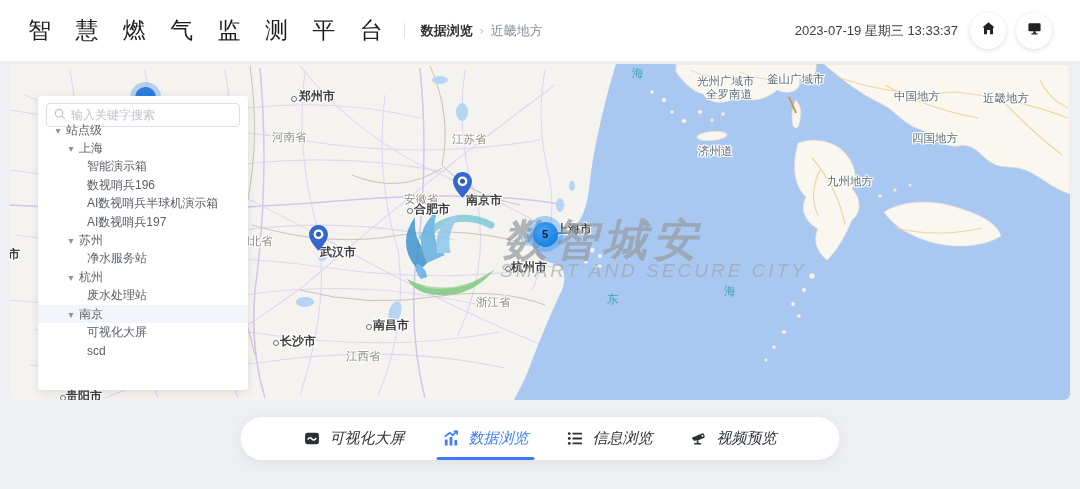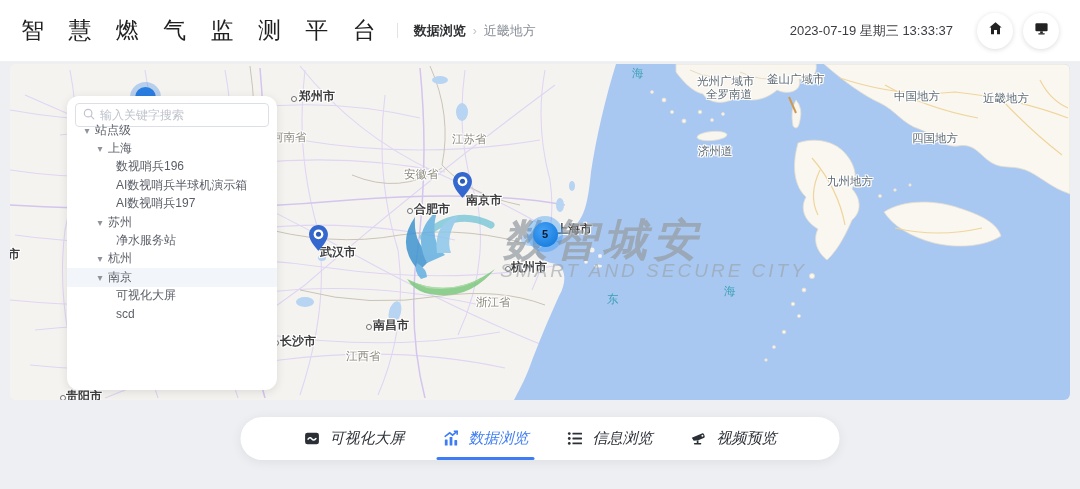--- a/index.html
+++ b/index.html
@@ -1,29 +1,29 @@
 <!DOCTYPE html>
 <html><head>
 <meta charset="utf-8">
 <style>
   * { margin:0; padding:0; box-sizing:border-box; }
   html,body { width:1080px; height:489px; overflow:hidden;
     font-family:"Liberation Sans","DejaVu Sans",sans-serif; background:#edeff2; }
 
   
   .header { position:absolute; left:0; top:0; width:1080px; height:62px;
-    background:#fff; display:flex; align-items:center; padding:0 21px;
+    background:#fff; display:flex; align-items:center; padding:0 28px;
     border-bottom:1px solid #f0f0f0; z-index:20; }
   .app-title { font-size:23px; color:#1f1f1f; font-weight:500; letter-spacing:9px; white-space:nowrap; }
   .hdr-divider { width:1px; height:15px; background:#e3e3e3; margin:0 16px 0 12px; }
   .crumb-root { font-size:13px; font-weight:bold; color:#303133; cursor:pointer; }
   .crumb-sep { font-size:12px; color:#c0c4cc; margin:0 7px; }
   .crumb-page { font-size:13px; color:#8a8f99; cursor:pointer; }
   .hdr-right { margin-left:auto; display:flex; align-items:center; }
-  .datetime { font-size:13px; color:#3c3c43; margin-right:14px; }
+  .datetime { font-size:13px; color:#3c3c43; margin-right:2px; }
   .circle-btn { width:36px; height:36px; border-radius:50%; background:#fff;
     box-shadow:0 1px 5px rgba(0,0,0,0.14); display:flex; align-items:center;
     justify-content:center; margin-left:10px; cursor:pointer; }
 
   
   .map { position:absolute; left:10px; top:64px; width:1060px; height:336px;
     border-radius:6px; overflow:hidden; background:#f5f3ef; z-index:1; }
   .map svg.basemap { position:absolute; left:0; top:0; z-index:0; }
 
   .m-label { position:absolute; white-space:nowrap; font-size:12px; font-weight:bold;
@@ -49,22 +49,22 @@
   .wm-title { position:absolute; left:493px; top:147px; z-index:4;
     font-size:44px; font-weight:bold; letter-spacing:6px;
     color:rgba(148,155,162,0.72); font-style:italic; white-space:nowrap;font-family:Liberation Serif, serif; }
   .wm-sub { position:absolute; left:490px; top:196px; z-index:4;
     font-size:19px; font-style:italic; letter-spacing:3px;
     color:rgba(155,161,167,0.62); white-space:nowrap; }
   .wm-logo { position:absolute; left:383px; top:129px; z-index:2; opacity:0.85; }
 
   
   .sidebar { position:absolute; left:28px; top:32px; width:210px; height:294px;
-    background:#fff; border-radius:12px; box-shadow:0 2px 10px rgba(0,0,0,0.10);
-    z-index:6;margin-left:29px; }
+    background:#fff; border-radius:3px; box-shadow:0 2px 10px rgba(0,0,0,0.10);
+    z-index:6; }
   .search-box { position:absolute; left:8px; right:8px; top:7px; height:24px;
     border:1px solid #dcdfe6; border-radius:4px; display:flex; align-items:center;
     padding:0 7px; background:#fff; }
   .search-box input { border:none; outline:none; flex:1; font-size:12px;
     color:#606266; margin-left:5px; background:transparent;
     font-family:"Liberation Sans","DejaVu Sans",sans-serif; }
   .search-box input::placeholder { color:#bfc3cb; }
   .tree { position:absolute; left:0; right:0; top:25px; }
   .trow { height:18.4px; display:flex; align-items:center; font-size:12px;
     color:#5a5e66; cursor:pointer; white-space:nowrap; }
@@ -231,21 +231,21 @@
     <path d="M14,86 Q58,108 102,76 Q74,110 32,100 Q20,96 14,86 Z" fill="#7dc87f"></path>
     <path d="M22,90 Q60,102 96,82 Q66,100 34,95 Z" fill="#a5d9a0"></path>
   </svg>
   <div class="wm-title">数智城安</div>
   <div class="wm-sub">SMART AND SECURE CITY</div>
 
   <span class="m-label" style="left:289px;top:24px">郑州市</span>
   <span class="m-dot" style="left:281px;top:32px"></span>
   <span class="m-label province" style="left:262px;top:66px">河南省</span>
   <span class="m-label province" style="left:442px;top:68px">江苏省</span>
-  <span class="m-label province" style="left:394px;top:103px">安徽省</span>
+  <span class="m-label province" style="left:394px;top:128px">安徽省</span>
   <span class="m-label" style="left:404px;top:137px">合肥市</span>
   <span class="m-dot" style="left:397px;top:144px"></span>
   <span class="m-label" style="left:456px;top:128px">南京市</span>
   <span class="m-label" style="left:546px;top:157px">上海市</span>
   <span class="m-label" style="left:501px;top:195px">杭州市</span>
   <span class="m-dot" style="left:495px;top:202px"></span>
   <span class="m-label" style="left:310px;top:180px">武汉市</span>
   <span class="m-label" style="left:363px;top:253px">南昌市</span>
   <span class="m-dot" style="left:356px;top:260px"></span>
   <span class="m-label" style="left:270px;top:269px">长沙市</span>
@@ -300,38 +300,44 @@
     <div class="tree">
       <div class="trow lvl1">
           <span class="caret">▾</span>
           <span>站点级</span>
         </div>
       <div class="trow lvl2">
           <span class="caret">▾</span>
           <span>上海</span>
         </div>
       <div class="trow lvl3">
+          <span>智能演示箱</span>
+        </div>
+      <div class="trow lvl3">
           <span>数视哨兵196</span>
         </div>
       <div class="trow lvl3">
           <span>AI数视哨兵半球机演示箱</span>
         </div>
       <div class="trow lvl3">
           <span>AI数视哨兵197</span>
         </div>
       <div class="trow lvl2">
           <span class="caret">▾</span>
           <span>苏州</span>
         </div>
       <div class="trow lvl3">
           <span>净水服务站</span>
         </div>
       <div class="trow lvl2">
           <span class="caret">▾</span>
           <span>杭州</span>
+        </div>
+      <div class="trow lvl3">
+          <span>废水处理站</span>
         </div>
       <div class="trow lvl2 sel">
           <span class="caret">▾</span>
           <span>南京</span>
         </div>
       <div class="trow lvl3">
           <span>可视化大屏</span>
         </div>
       <div class="trow lvl3">
           <span>scd</span>

